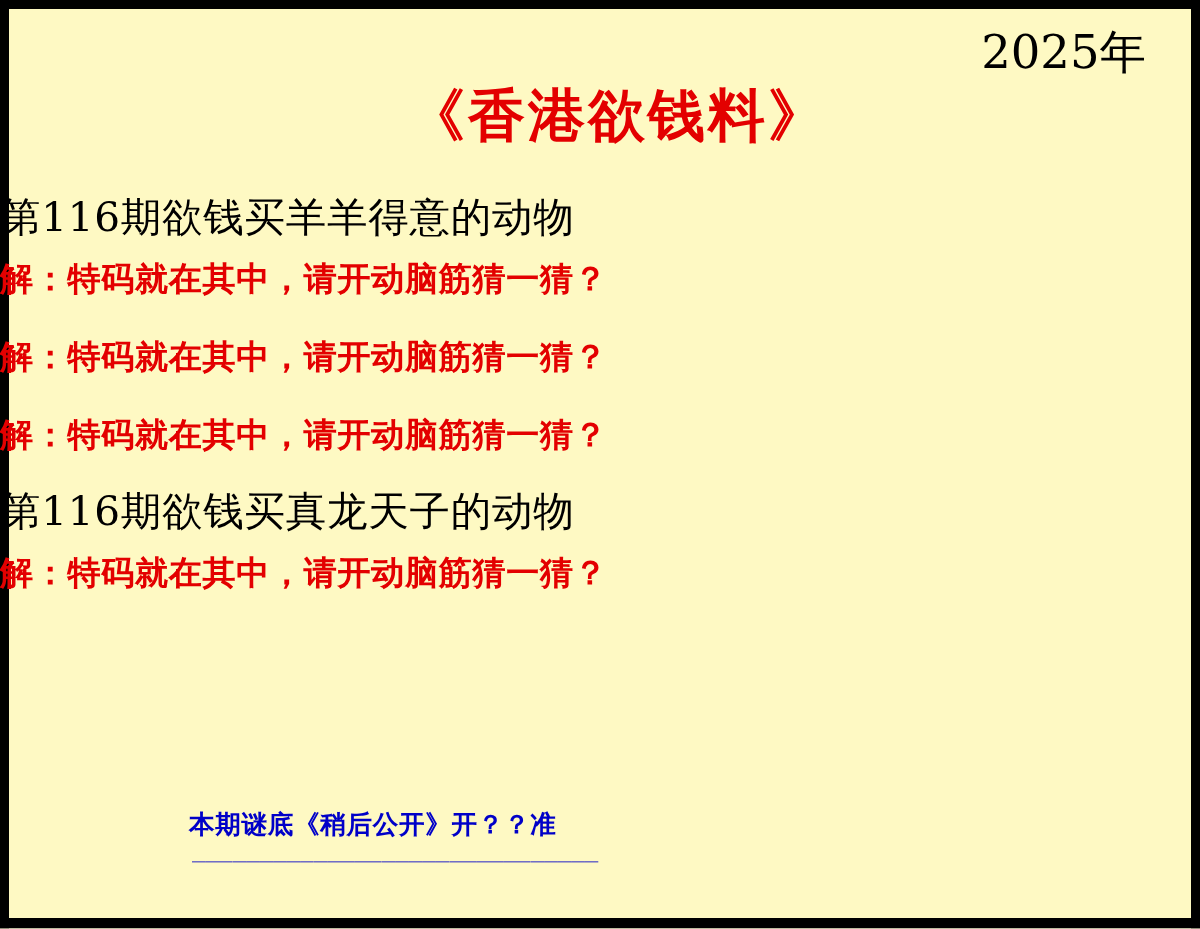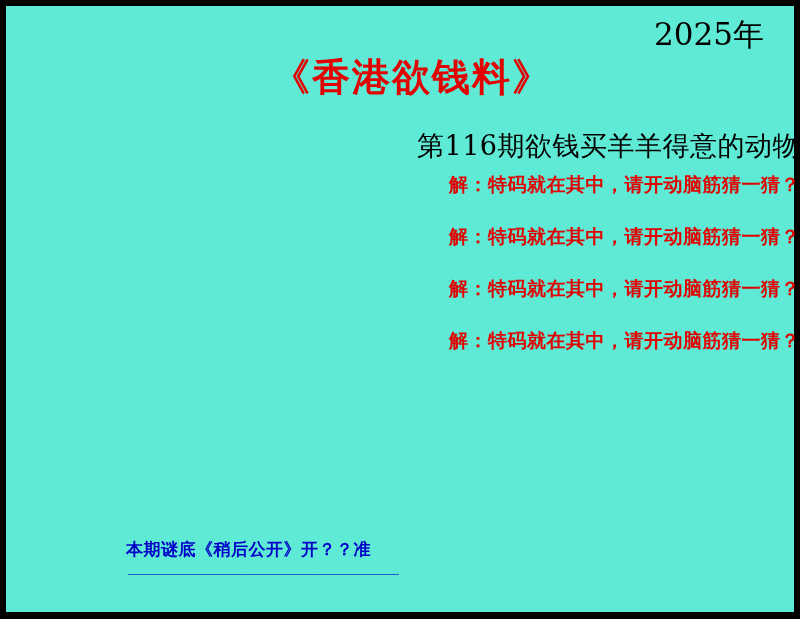--- a/index.html
+++ b/index.html
@@ -11,21 +11,21 @@
     height: 619px;
     background: #ffffff;
     font-family: "DejaVu Sans", "Liberation Sans", sans-serif;
     overflow: hidden;
     position: relative;
   }
   .page {
     position: relative;
     width: 800px;
     height: 619px;
-    background: #5eead4;
+    background: #fef9c3;
     box-sizing: border-box;
   }
   
   .frame-top {
     position: absolute;
     left: 0; top: 0;
     width: 800px; height: 6px;
     background: #000000;
   }
   .frame-bottom {
@@ -75,37 +75,37 @@
 
   .entries {
     position: absolute;
     left: 0;
     top: 124px;
     width: 800px;
   }
 
   .entry {
     width: 800px;
-    text-align: right;
+    text-align: left;
   }
 
   .entry-line {
     font-size: 27px;
     color: #000000;
     font-family: "DejaVu Serif", "Liberation Serif", serif;
     line-height: 36px;
     letter-spacing: 0.5px;
     padding-top: 4px;
   }
 
   .entry-answer {
-    font-size: 19px;
+    font-size: 22px;
     color: #e30000;
     font-weight: bold;
-    font-family: Liberation Mono, monospace;
+    font-family: Liberation Sans, sans-serif;
     line-height: 32px;
     letter-spacing: 0.5px;
     padding-top: 6px;
     padding-bottom: 14px;
   }
 
   .footer {
     position: absolute;
     left: 126px;
     bottom: 58px;
@@ -151,20 +151,21 @@
 
     <div class="entry">
       <div class="entry-answer">解：特码就在其中，请开动脑筋猜一猜？</div>
     </div>
 
     <div class="entry">
       <div class="entry-answer">解：特码就在其中，请开动脑筋猜一猜？</div>
     </div>
 
     <div class="entry">
+      <div class="entry-line">第116期欲钱买真龙天子的动物</div>
       <div class="entry-answer">解：特码就在其中，请开动脑筋猜一猜？</div>
     </div>
 
   </div>
 
   <div class="footer">本期谜底《稍后公开》开？？准</div>
   <div class="footer-rule">______________________________</div>
 
 </div>
 

